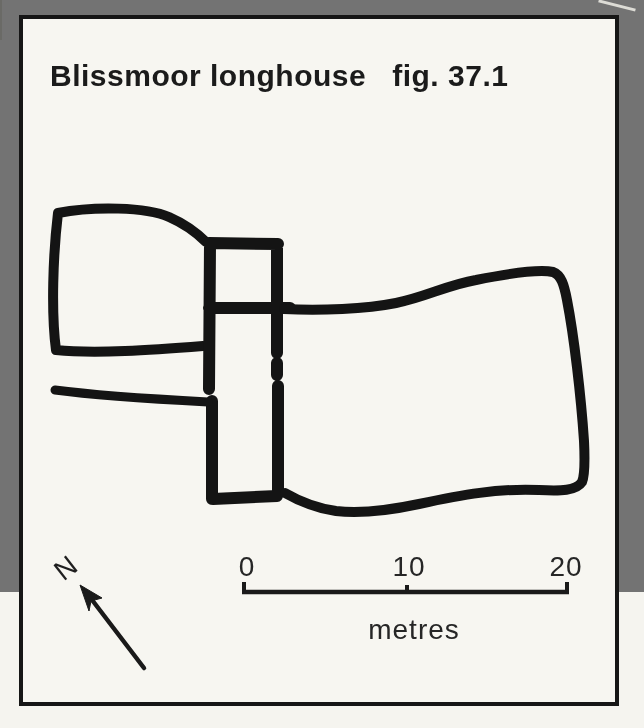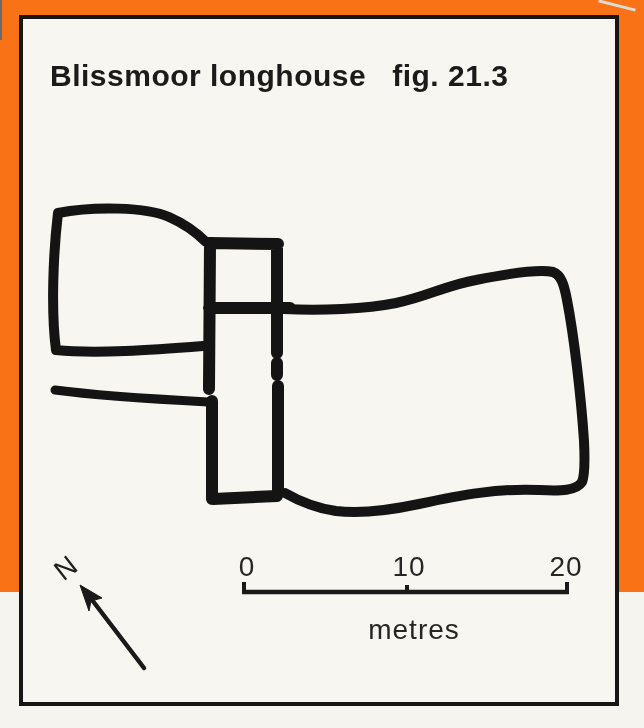--- a/index.html
+++ b/index.html
@@ -8,21 +8,21 @@
     width: 644px;
     height: 728px;
     background: #f5f4ef;
     font-family: "Liberation Sans", sans-serif;
     overflow: hidden;
   }
   .page {
     position: relative;
     width: 644px;
     height: 592px;
-    background: #f97316;
+    background: #737373;
   }
   .frame {
     position: absolute;
     left: 19px;
     top: 15px;
     width: 600px;
     height: 691px;
     box-sizing: border-box;
     border: 4px solid #161616;
     background: #f7f6f1;
@@ -72,21 +72,21 @@
 
 <div class="page">
 
   <div class="scan-edge"></div>
   <div class="smudge"></div>
 
   <div class="frame"></div>
 
   <div class="title-row">
     <span>Blissmoor longhouse</span>
-    <span>fig. 21.3</span>
+    <span>fig. 37.1</span>
   </div>
 
   <svg class="plan" viewBox="0 0 644 728">
 
     <path d="M206,242 C196,232 185,224 169,217 C146,207 94,206 58,213 C53,255 51,312 56,350 C95,354 152,350 203,346" fill="none" stroke="#141414" stroke-width="10" stroke-linecap="round" stroke-linejoin="round"></path>
 
     <path d="M209,243 L278,244
          M210,244 L209,389
          M212,401 L212,499
          M277,248 L277,353

